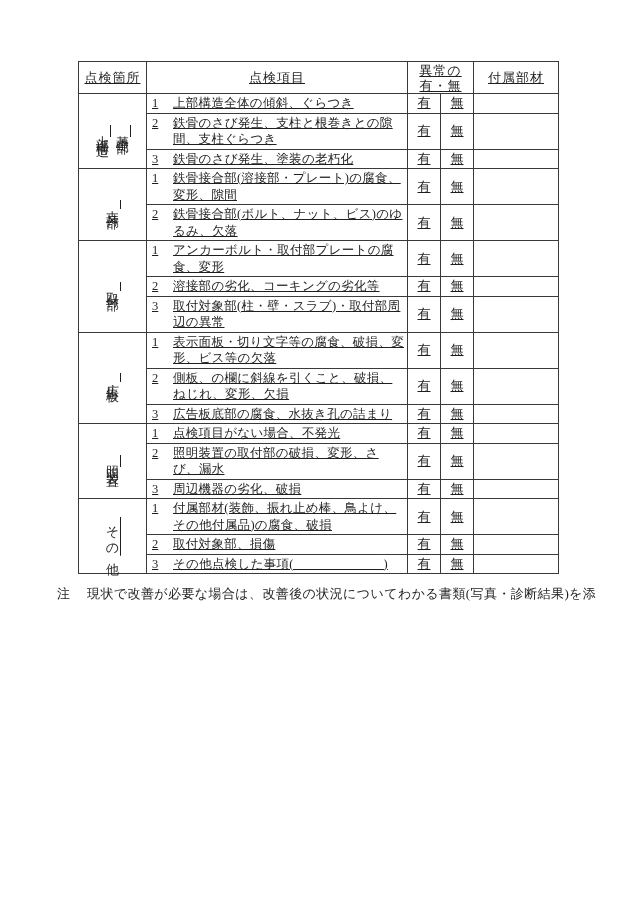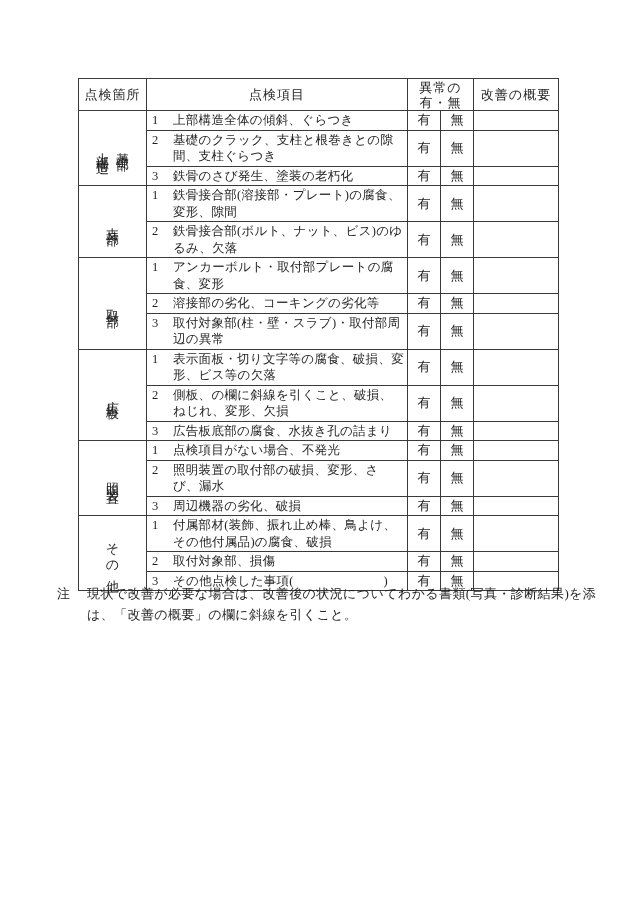--- a/index.html
+++ b/index.html
@@ -12,25 +12,26 @@
   .page {
     position: relative;
     width: 630px; height: 903px;
     background: #ffffff;
     overflow: hidden;
   }
 
   
   table.inspection {
     position: absolute;
-    left: 78px; top: 78px;
+    left: 78px; top: 61px;
     width: 480px;
     border-collapse: collapse;
     table-layout: fixed;
     font-size: 13px;
+    text-decoration: underline;
   }
   table.inspection td, table.inspection th {
     border: 1px solid #3a3a3a;
     vertical-align: middle;
     font-weight: normal;
   }
   tr.hrow { height: 32px; }
   tr.rs { height: 19px; }  
   tr.rd { height: 35px; }  
 
@@ -65,21 +66,21 @@
 
   
   .note {
     position: absolute;
     left: 57px; top: 583px;
     display: flex;
     font-size: 13px;
   }
   .note-label { flex: none; width: 30px; line-height: 21px; }
   .note-body { flex: none; }
-  .note-line { line-height: 21px; letter-spacing: 0.4px; white-space: nowrap; }
+  .note-line { line-height: 21px; letter-spacing: 0.4px; white-space: nowrap; text-align: right; }
 </style>
 </head>
 <body>
 
 <div class="page">
 
   <table class="inspection">
     <colgroup>
       <col style="width:68px">
         <col style="width:261px">
@@ -89,21 +90,21 @@
     </colgroup>
 
     <tbody>
         <tr class="hrow">
       <th class="hdr">点検箇所</th>
       <th class="hdr">点検項目</th>
       <th class="hdr" colspan="2">
         <div>異常の</div>
         <div>有・無</div>
       </th>
-      <th class="hdr">改善の概要</th>
+      <th class="hdr">付属部材</th>
     </tr>
 
     <tr class="rs">
       <td class="sec-cell" rowspan="3">
         <div class="vcols">
           <span class="vtext">基礎部・</span>
           <span class="vtext">上部構造</span>
         </div>
       </td>
       <td class="item-cell">
@@ -113,21 +114,21 @@
         </div>
       </td>
       <td class="yn">有</td>
       <td class="yn">無</td>
       <td class="improve-cell"></td>
     </tr>
     <tr class="rd">
       <td class="item-cell">
         <div class="item-flex">
           <span class="item-no">2</span>
-          <span class="item-text">基礎のクラック、支柱と根巻きとの隙間、支柱ぐらつき</span>
+          <span class="item-text">鉄骨のさび発生、支柱と根巻きとの隙間、支柱ぐらつき</span>
         </div>
       </td>
       <td class="yn">有</td>
       <td class="yn">無</td>
       <td class="improve-cell"></td>
     </tr>
     <tr class="rs">
       <td class="item-cell">
         <div class="item-flex">
           <span class="item-no">3</span>
@@ -322,17 +323,16 @@
       <td class="yn">無</td>
       <td class="improve-cell"></td>
     </tr>
   </tbody>
     </table>
 
   <div class="note">
     <div class="note-label">注</div>
     <div class="note-body">
       <div class="note-line">現状で改善が必要な場合は、改善後の状況についてわかる書類(写真・診断結果)を添</div>
-      <div class="note-line">は、「改善の概要」の欄に斜線を引くこと。</div>
     </div>
   </div>
 
 </div>
 
 </body></html>

